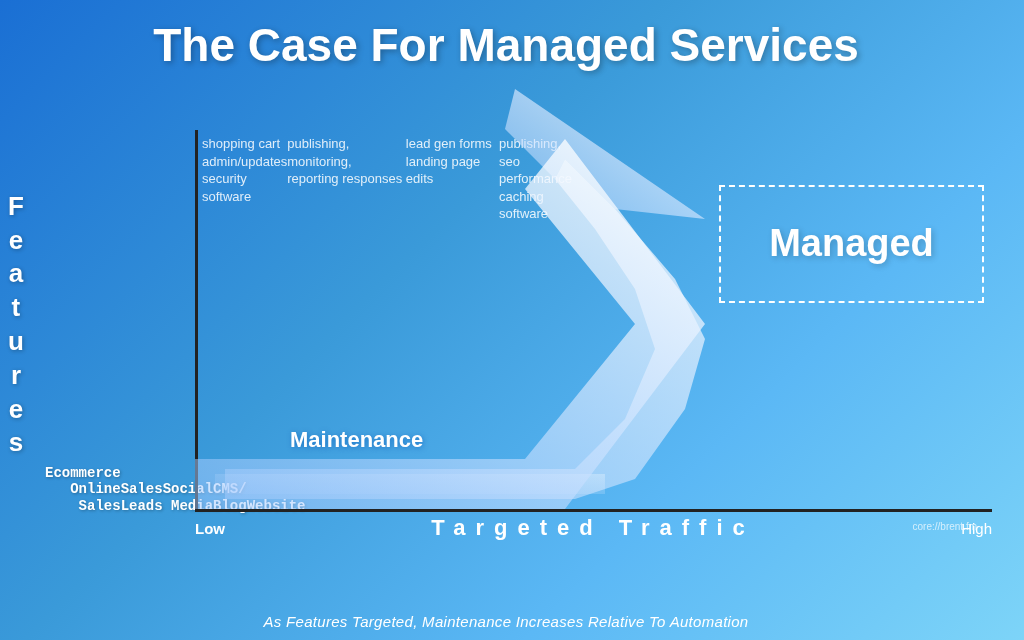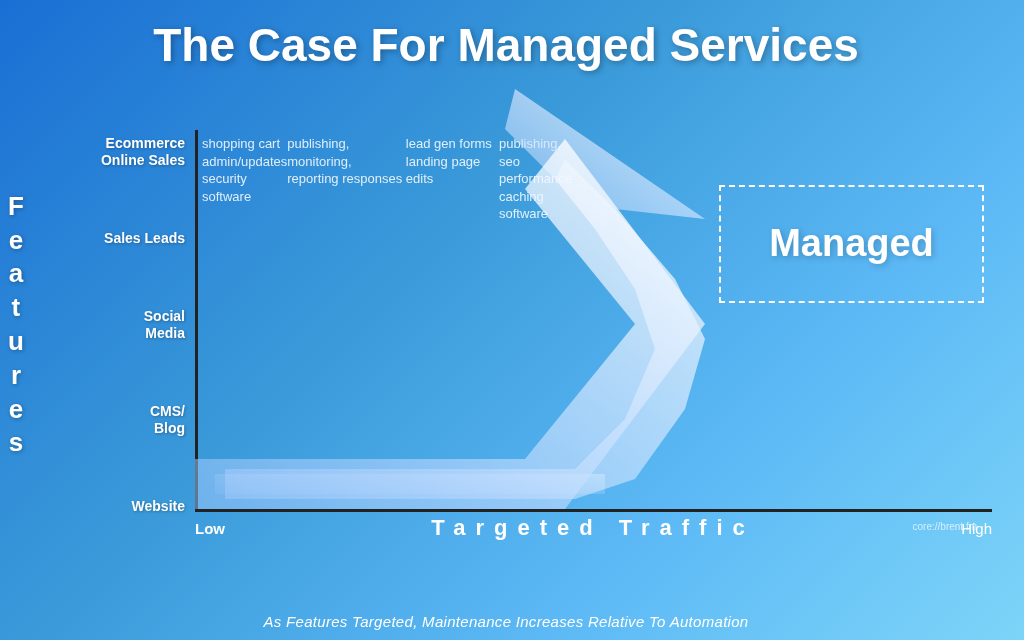--- a/index.html
+++ b/index.html
@@ -60,23 +60,23 @@
     }
 
     
     .y-axis {
       position: absolute;
       left: 45px;
       top: 55px;
       bottom: 85px;
       width: 140px;
       display: flex;
-      flex-direction: column;
       justify-content: space-between;
       align-items: flex-end;
+      font-family: Liberation Mono, monospace;
     }
 
     .y-label {
       color: white;
       font-size: 14px;
       font-weight: 700;
       text-align: right;
       line-height: 1.2;
       text-shadow: 1px 1px 3px rgba(0,0,0,0.3);
     }
@@ -330,20 +330,21 @@
           330,110
           440,245
           330,380
           0,380
         " fill="url(#ag2)" opacity="0.82"></polygon>
       </svg>
     </div>
 
     <div class="arrow-label">
       <br>
+      <span>Maintenance</span>
     </div>
 
     <div class="managed-box">
       <div class="managed-text">
         <span>Managed</span><br>
       </div>
     </div>
 
     <div class="x-axis-container">
       <span class="x-low">Low</span>

